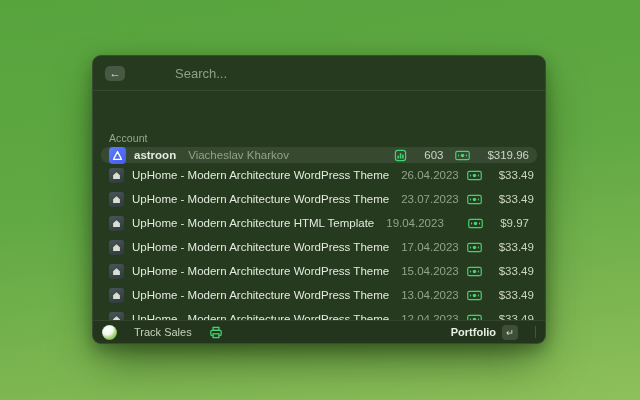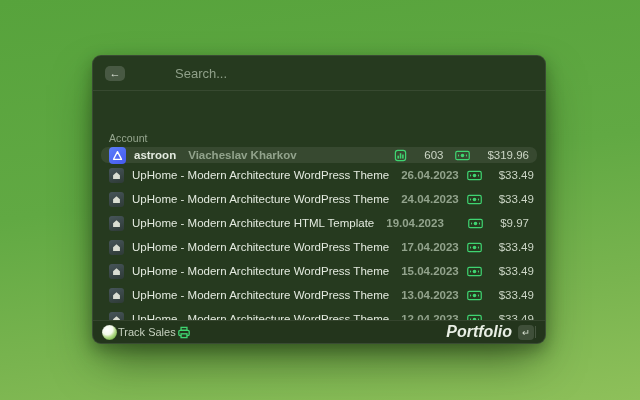--- a/index.html
+++ b/index.html
@@ -48,54 +48,54 @@
   .row {
     display:flex; align-items:center; gap:8px;
     padding:0 8px; border-radius:7px;
     font-size:11.5px; color:#e3eadf;
   }
   .row.selected { background:rgba(255,255,255,0.08); }
   .account-row { height:16px; }
   .sale-row { height:24px; }
   .row .title { white-space:nowrap; }
   .row .name { font-weight:bold; }
-  .row .subtitle, .row .date { color:#92a38c; margin-left:4px; white-space:nowrap;font-weight:bold; }
+  .row .subtitle, .row .date { color:#92a38c; margin-left:4px; white-space:nowrap; }
   .row .right { margin-left:auto; display:flex; align-items:center; gap:12px; }
   .metric { display:flex; align-items:center; gap:17px; color:#ccd6c6; font-size:11.5px; }
   .metric svg { display:block; }
 
   
   .astroon-icon {
     width:17px; height:17px; border-radius:4px; flex:0 0 auto;
     background:linear-gradient(140deg,#5c7efb 0%,#4559ee 100%);
     display:flex; align-items:center; justify-content:center;
   }
   .thumb {
     width:15px; height:15px; border-radius:3px; flex:0 0 auto;
     background:linear-gradient(160deg,#47555a 0%,#2e3a36 100%);
     display:flex; align-items:center; justify-content:center;
   }
 
   
   .footer {
     flex:0 0 23px; height:23px;
     border-top:1px solid rgba(255,255,255,0.08);
-    display:flex; align-items:center; gap:1px;
+    display:flex; align-items:center; gap:17px;
     padding:0 9px;
     background:rgba(0,0,0,0.07);
   }
   .app-icon {
     width:15px; height:15px; border-radius:50%; flex:0 0 auto;
     background:radial-gradient(circle at 35% 28%, #ffffff 0%, #f2f9ea 38%, #b7dc8e 55%, #69b13a 85%);
     box-shadow:inset 0 0 0 0.5px rgba(0,0,0,0.15);
   }
   .footer-app-name { font-size:11px; color:#c6d1bf; }
   .footer .spacer { margin-left:auto; }
   .footer-action { display:flex; align-items:center; gap:6px; cursor:pointer; }
-  .footer-action .label { font-size:16px; color:#e8eee4; font-weight:bold;font-style:italic; }
+  .footer-action .label { font-size:11px; color:#e8eee4; font-weight:bold; }
   .footer-action .label.secondary { font-weight:normal; color:#c6d1bf; }
   .key {
     min-width:16px; height:15px; padding:0 4px;
     background:rgba(255,255,255,0.13); border-radius:4px;
     color:#d3dccd; font-size:9.5px;
     display:flex; align-items:center; justify-content:center;
   }
   .v-div { width:1px; height:12px; background:rgba(255,255,255,0.16); }
 </style>
 </head>
@@ -167,21 +167,21 @@
         </div>
       </div>
 
       <div class="row sale-row">
         <div class="thumb">
           <svg width="9" height="9" viewBox="0 0 10 10">
               <path d="M1.2 4.6 L5 1.4 L8.8 4.6 L8.8 8.8 L1.2 8.8 Z" fill="#d9ddd2"></path>
             </svg>
         </div>
         <span class="title">UpHome - Modern Architecture WordPress Theme</span>
-        <span class="date">24.04.2023</span>
+        <span class="date">23.07.2023</span>
         <div class="right">
           <span class="metric">
             <svg width="15" height="11" viewBox="0 0 20 14">
               <rect x="1" y="1.5" width="18" height="11" rx="2" fill="none" stroke="#3fd471" stroke-width="1.6"></rect>
               <circle cx="10" cy="7" r="2.4" fill="#3fd471"></circle>
               <rect x="4" y="5.8" width="1.4" height="2.4" fill="#3fd471"></rect>
               <rect x="14.6" y="5.8" width="1.4" height="2.4" fill="#3fd471"></rect>
             </svg>
             <span>$33.49</span>
           </span>

